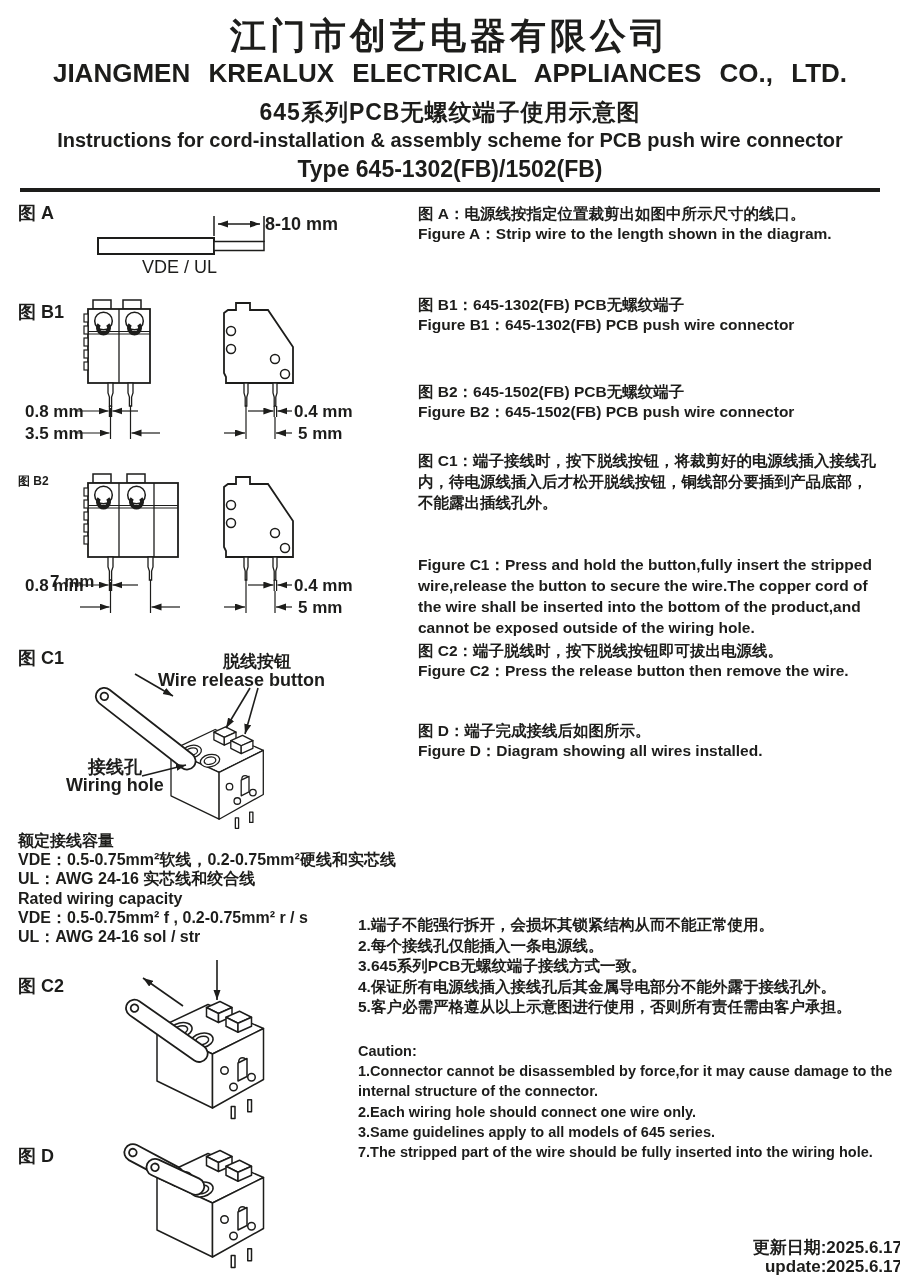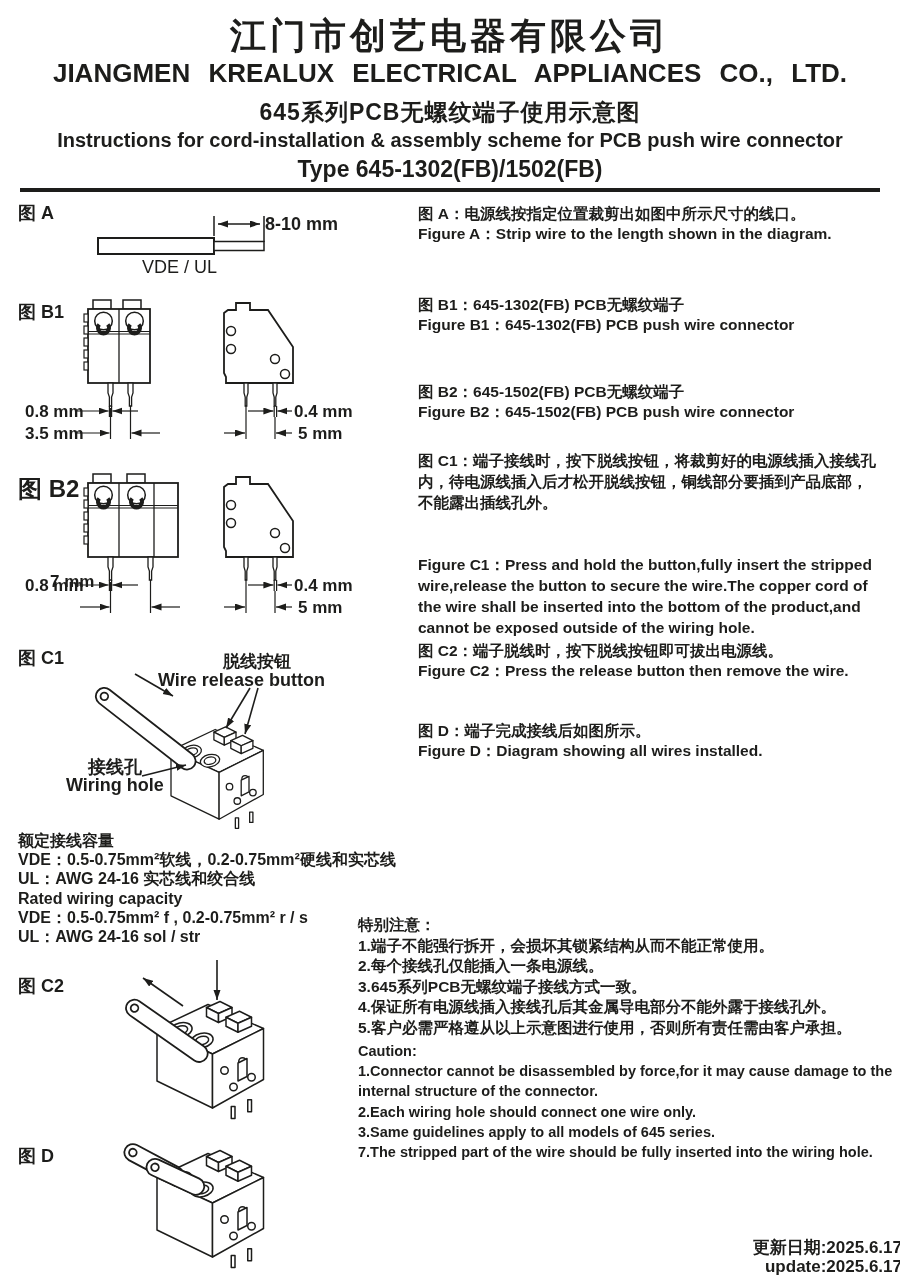--- a/index.html
+++ b/index.html
@@ -118,21 +118,21 @@
         <line x1="2" y1="133" x2="23" y2="133" marker-end="url(#ah)"></line>
         <line x1="54" y1="133" x2="70" y2="133" marker-start="url(#ah)"></line>
       </g>
     </g>
   </svg>
   <div class="t" style="left:25px;top:402px;font-size:17px;">0.8 mm</div>
   <div class="t" style="left:25px;top:424px;font-size:17px;">3.5 mm</div>
   <div class="t" style="left:294px;top:402px;font-size:17px;">0.4 mm</div>
   <div class="t" style="left:298px;top:424px;font-size:17px;">5 mm</div>
 
-  <div class="t" style="left:18px;top:473px;font-size:24px;">图 B2</div>
+  <div class="t" style="left:18px;top:473px;font-size:12px;">图 B2</div>
   <svg style="left:20px;top:468px;" width="350" height="152">
     <g transform="translate(68,6)" stroke="#1d1d1b" fill="none">
       <rect x="5" y="0" width="18" height="9" stroke-width="1.5" fill="#fff"></rect>
       <rect x="39" y="0" width="18" height="9" stroke-width="1.5" fill="#fff"></rect>
       <rect x="0" y="9" width="90" height="74" stroke-width="1.8" fill="#fff"></rect>
       <line x1="31" y1="9" x2="31" y2="83" stroke-width="1.3"></line>
       <line x1="66" y1="9" x2="66" y2="83" stroke-width="1.3"></line>
       <line x1="0" y1="31.5" x2="90" y2="31.5" stroke-width="1"></line>
       <line x1="0" y1="34" x2="90" y2="34" stroke-width="1"></line>
       <circle cx="15.5" cy="21" r="8.8" stroke-width="1.5"></circle>
@@ -254,21 +254,20 @@
   <div class="t wrap" style="left:418px;top:450px;width:462px;font-size:15.5px;line-height:21px;">图 C1：端子接线时，按下脱线按钮，将裁剪好的电源线插入接线孔内，待电源线插入后才松开脱线按钮，铜线部分要插到产品底部，不能露出插线孔外。</div>
   <div class="t wrap" style="left:418px;top:514px;width:468px;font-size:15.5px;line-height:21px;margin-top:40px;">Figure C1：Press and hold the button,fully insert the stripped wire,release the button to secure the wire.The copper cord of the wire shall be inserted into the bottom of the product,and cannot be exposed outside of the wiring hole.</div>
 
   <div class="t" style="left:418px;top:641px;font-size:15.5px;">图 C2：端子脱线时，按下脱线按钮即可拔出电源线。</div>
   <div class="t" style="left:418px;top:661px;font-size:15.5px;">Figure C2：Press the release button then remove the wire.</div>
 
   <div class="t" style="left:418px;top:721px;font-size:15.5px;">图 D：端子完成接线后如图所示。</div>
   <div class="t" style="left:418px;top:741px;font-size:15.5px;">Figure D：Diagram showing all wires installed.</div>
 
   <div class="t wrap" style="left:358px;top:915px;width:535px;font-size:15.5px;line-height:20.5px;">
-    <div>特别注意：</div>
     <div>1.端子不能强行拆开，会损坏其锁紧结构从而不能正常使用。</div>
     <div>2.每个接线孔仅能插入一条电源线。</div>
     <div>3.645系列PCB无螺纹端子接线方式一致。</div>
     <div>4.保证所有电源线插入接线孔后其金属导电部分不能外露于接线孔外。</div>
     <div>5.客户必需严格遵从以上示意图进行使用，否则所有责任需由客户承担。</div>
   </div>
 
   <div class="t wrap" style="left:358px;top:1041px;width:537px;font-size:14.5px;line-height:20.2px;">
     <div>Caution:</div>
     <div>1.Connector cannot be disassembled by force,for it may cause damage to the internal structure of the connector.</div>

